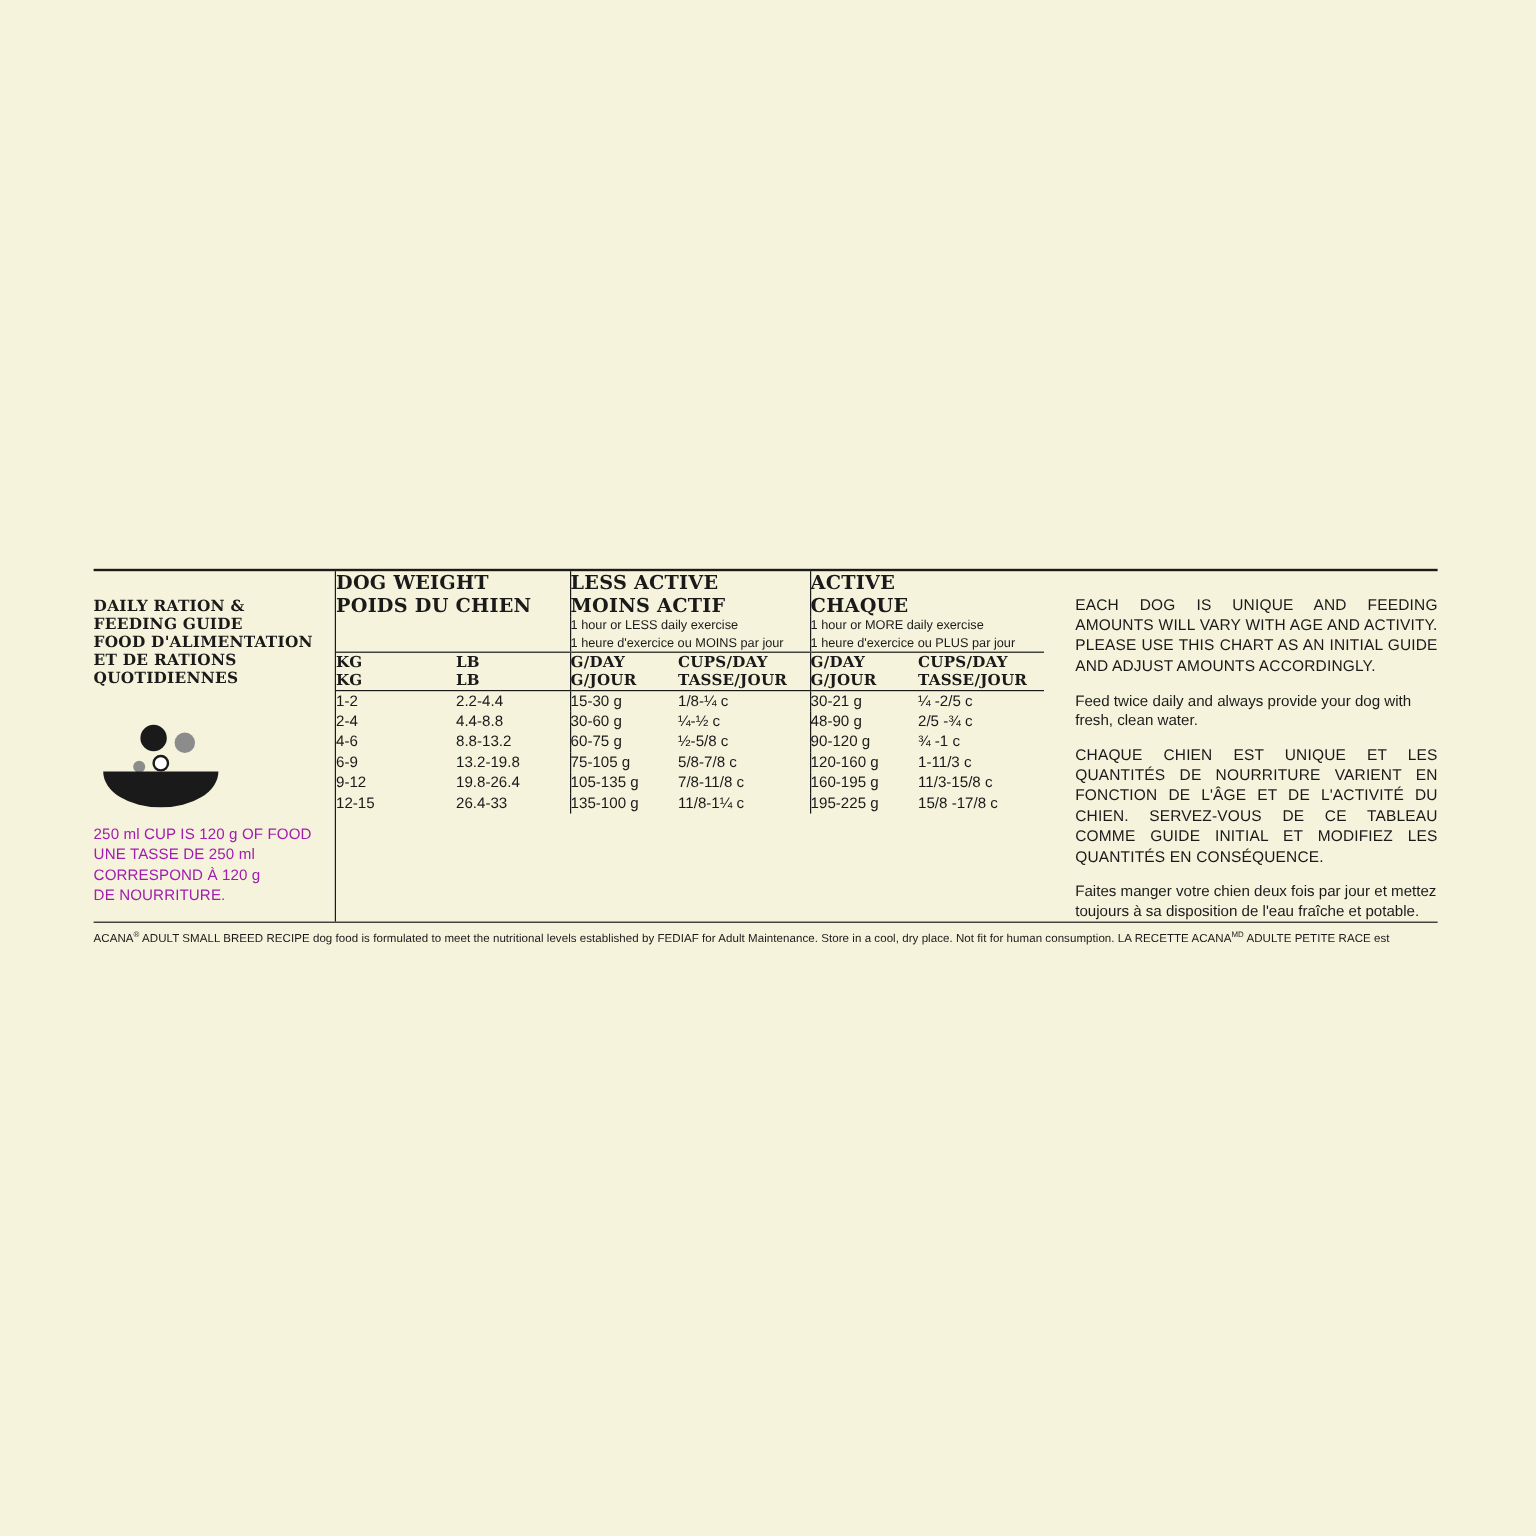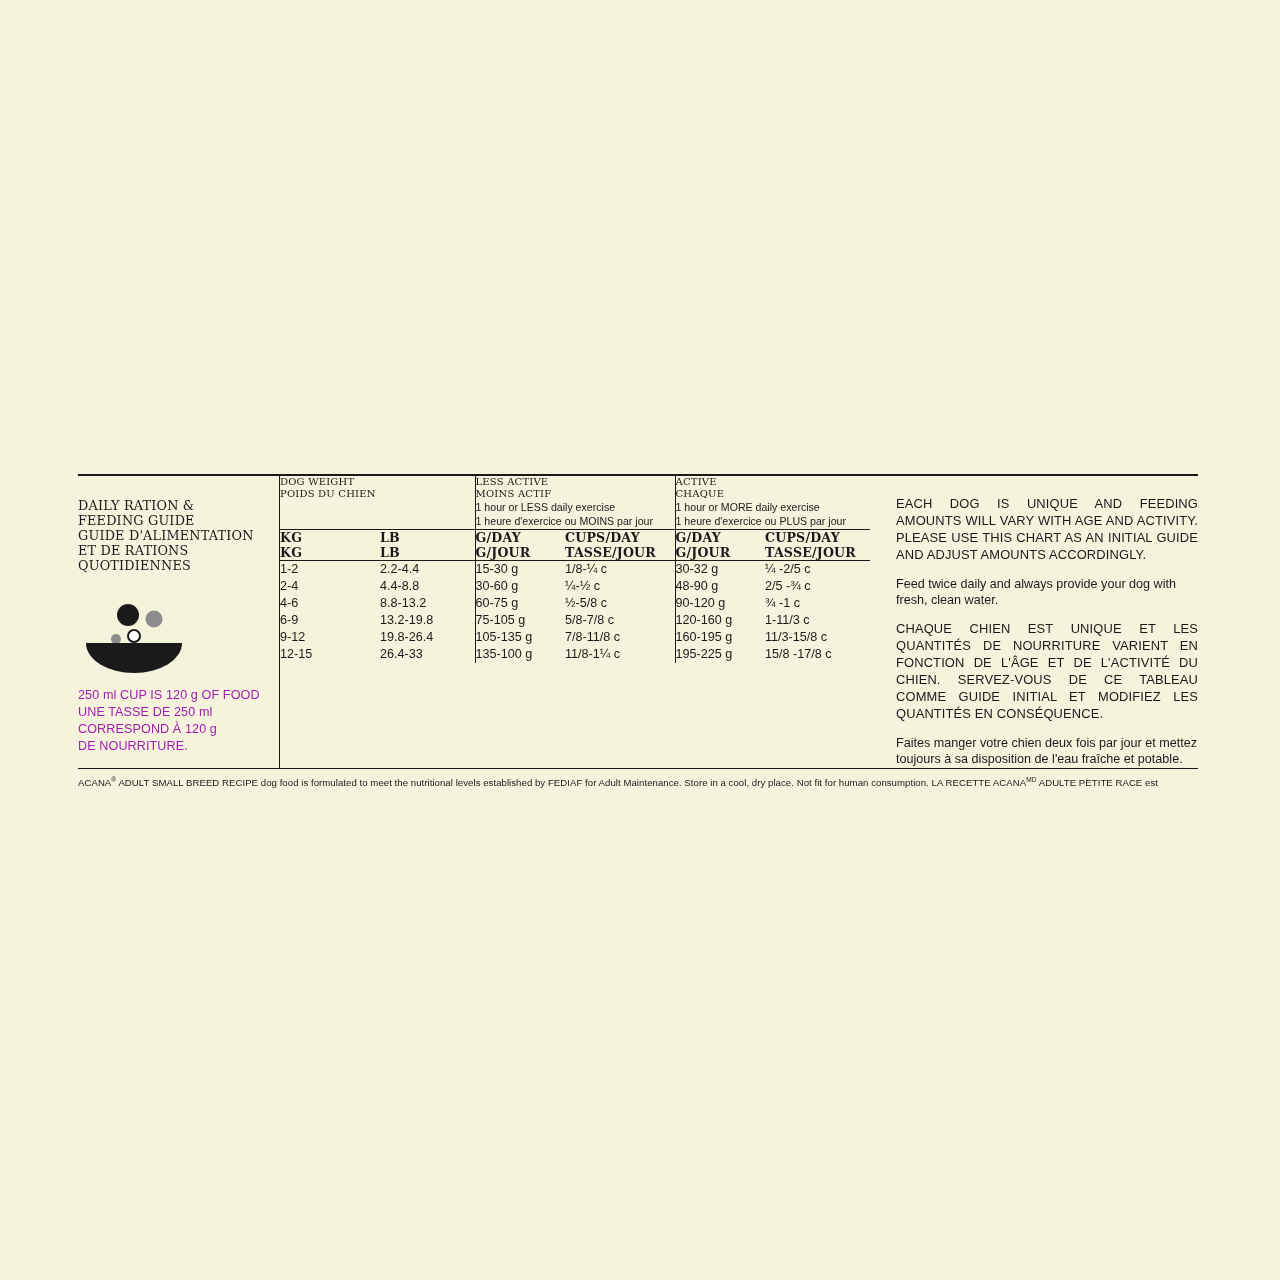--- a/index.html
+++ b/index.html
@@ -38,21 +38,21 @@
   
   .col-title {
     width: 202px;
     padding-top: 22px;
     padding-right: 10px;
     border-right: 1.2px solid #1a1a1a;
     box-sizing: border-box;
   }
   .title-block {
     font-family: "DejaVu Serif", serif;
-    font-weight: normal;
+    font-weight: bold;
     font-size: 12.8px;
     line-height: 1.18;
     letter-spacing: 0.2px;
     color: #1a1a1a;
   }
   .bowl-wrap {
     margin-top: 30px;
     height: 70px;
     position: relative;
   }
@@ -75,22 +75,22 @@
     table-layout: fixed;
   }
   table.feed th, table.feed td {
     text-align: left;
     vertical-align: top;
     padding: 0;
   }
   .grp-head {
     padding: 22px 0 4px 14px;
     font-family: "DejaVu Serif", serif;
-    font-weight: normal;
-    font-size: 10px;
+    font-weight: bold;
+    font-size: 16px;
     line-height: 1.2;
     letter-spacing: 0.2px;
   }
   .grp-sub {
     padding: 4px 8px 10px 14px;
     font-size: 10.6px;
     line-height: 1.35;
     font-family: "Liberation Sans", sans-serif;
     font-weight: normal;
   }
@@ -154,21 +154,21 @@
 <body>
 
 <div id="panel">
   <div class="rule-top"></div>
   <div class="grid">
 
     <div class="col-title">
       <div class="title-block">
         <div>DAILY RATION &amp;</div>
         <div>FEEDING GUIDE</div>
-        <div>GUIDE D'ALIMENTATION</div>
+        <div>FOOD D'ALIMENTATION</div>
         <div>ET DE RATIONS</div>
         <div>QUOTIDIENNES</div>
       </div>
 
       <div class="bowl-wrap">
         <svg width="120" height="70" viewBox="0 0 120 70">
           <circle cx="50" cy="12" r="11" fill="#1a1a1a"></circle>
           <circle cx="76" cy="16" r="8.5" fill="#8c8c8c"></circle>
           <circle cx="56" cy="33" r="6" fill="#ffffff" stroke="#1a1a1a" stroke-width="2"></circle>
           <circle cx="38" cy="36" r="5" fill="#8c8c8c"></circle>
@@ -246,21 +246,21 @@
               <div>TASSE/JOUR</div>
             </th>
           </tr>
         </thead>
         <tbody>
           <tr>
             <td class="cell">1-2</td>
             <td class="cell">2.2-4.4</td>
             <td class="cell sep-left">15-30 g</td>
             <td class="cell">1/8-¼ c</td>
-            <td class="cell sep-left">30-32 g</td>
+            <td class="cell sep-left">30-21 g</td>
             <td class="cell">¼ -2/5 c</td>
           </tr>
           <tr>
             <td class="cell">2-4</td>
             <td class="cell">4.4-8.8</td>
             <td class="cell sep-left">30-60 g</td>
             <td class="cell">¼-½ c</td>
             <td class="cell sep-left">48-90 g</td>
             <td class="cell">2/5 -¾ c</td>
           </tr>

